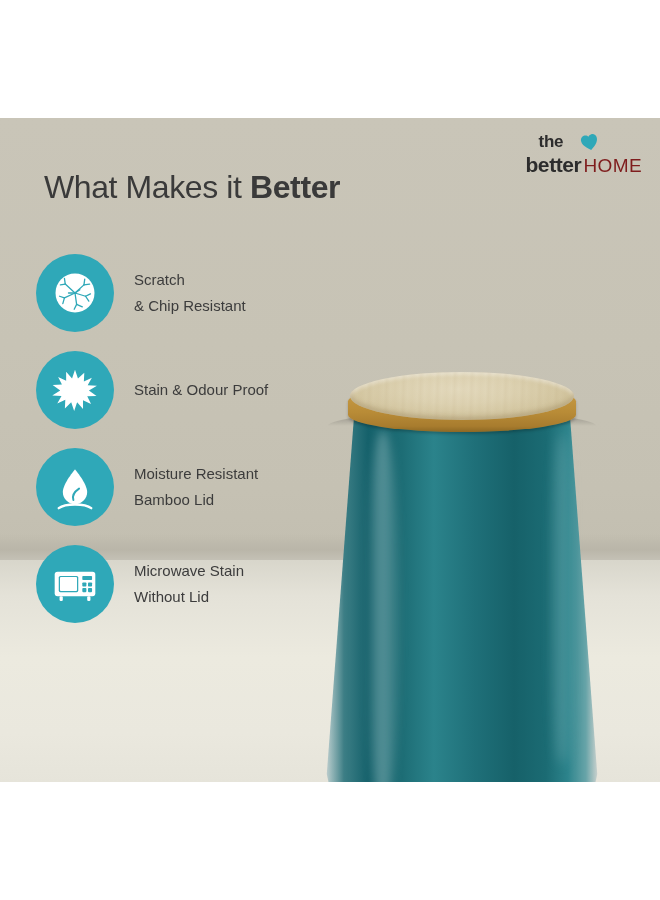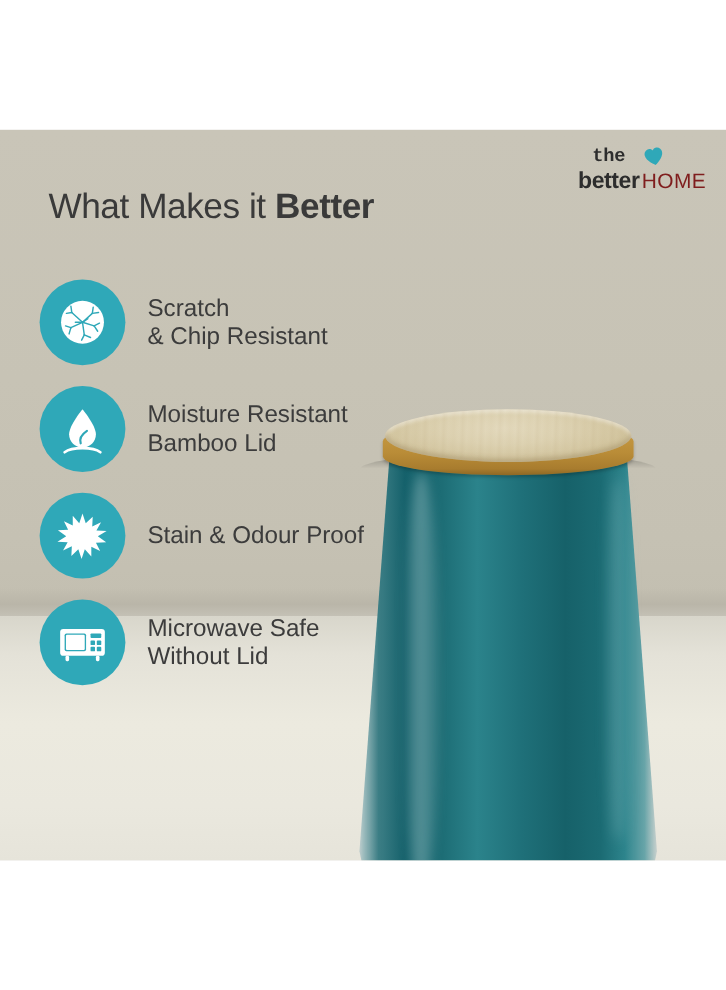--- a/index.html
+++ b/index.html
@@ -74,25 +74,24 @@
   .logo {
     position: absolute;
     right: 18px;
     top: 133px;
     text-align: left;
     color: #2d2d2d;
     line-height: 1;
   }
   .logo-row1 {
     display: flex;
-    align-items: flex-end;
+    align-items: flex-start;
     gap: 17px;
     height: 18px;
     margin-left: 13px;
-    font-family: Liberation Mono, monospace;
   }
   .logo-the {
     font-size: 17px;
     font-weight: 700;
     letter-spacing: -0.2px;
   }
   .logo-heart {
     display: block;
     width: 19px;
     height: 18px;
@@ -134,21 +133,21 @@
     height: 78px;
     border-radius: 50%;
     background: #2fa8b8;
     display: flex;
     align-items: center;
     justify-content: center;
   }
   .feature-icon svg { display: block; }
   .feature-label {
     margin-left: 20px;
-    font-size: 22px;
+    font-size: 15px;
     line-height: 26px;
     color: #3c3c3c;
     font-weight: 400;
     white-space: pre-line;
   }
 
   
   .product {
     position: absolute;
     left: 296px;
@@ -329,54 +328,54 @@
           <path d="M32 32 L38 28"></path>
         </g>
       </svg>
     </div>
     <div class="feature-label">Scratch
 &amp; Chip Resistant</div>
   </div>
 
   <div class="feature">
     <div class="feature-icon">
-      <svg viewBox="0 0 64 64" width="52" height="52" aria-hidden="true">
-        <path class="icon-white" d="M32 10 C32 10 17 28 17 38 C17 46.3 23.7 53 32 53 C40.3 53 47 46.3 47 38 C47 28 32 10 32 10 Z"></path>
-        <path d="M37 34 C31 38 28 42 30 48" stroke="#2fa8b8" stroke-width="2.4" fill="none" stroke-linecap="round"></path>
-        <path d="M12 58 C20 52 44 52 52 58" stroke="#ffffff" stroke-width="3" fill="none" stroke-linecap="round"></path>
-      </svg>
-    </div>
-    <div class="feature-label">Moisture Resistant
-Bamboo Lid</div>
-  </div>
-
-  <div class="feature">
-    <div class="feature-icon">
       <svg viewBox="0 0 64 64" width="54" height="54" aria-hidden="true">
         <path class="icon-white" d="M32 8 L35.5 18.5 L43 11.5 L42.5 22 L52 17.5 L47 26.5 L58 27 L48.5 32.5
                  L57.5 39 L46.5 39.5 L51 48.5 L41.5 44 L41.5 54.5 L34.5 46.5 L31 57 L27.5 46.5
                  L20 54 L20.5 43.5 L11 48 L16 39 L5 38.5 L14.5 32.5 L5.5 26 L16.5 25.5
                  L12 16.5 L21.5 21 L21.5 10.5 L28.5 18.5 Z"></path>
       </svg>
     </div>
     <div class="feature-label">Stain &amp; Odour Proof</div>
+  </div>
+
+  <div class="feature">
+    <div class="feature-icon">
+      <svg viewBox="0 0 64 64" width="52" height="52" aria-hidden="true">
+        <path class="icon-white" d="M32 10 C32 10 17 28 17 38 C17 46.3 23.7 53 32 53 C40.3 53 47 46.3 47 38 C47 28 32 10 32 10 Z"></path>
+        <path d="M37 34 C31 38 28 42 30 48" stroke="#2fa8b8" stroke-width="2.4" fill="none" stroke-linecap="round"></path>
+        <path d="M12 58 C20 52 44 52 52 58" stroke="#ffffff" stroke-width="3" fill="none" stroke-linecap="round"></path>
+      </svg>
+    </div>
+    <div class="feature-label">Moisture Resistant
+Bamboo Lid</div>
   </div>
 
   <div class="feature">
     <div class="feature-icon">
       <svg viewBox="0 0 64 64" width="52" height="52" aria-hidden="true">
         <rect x="7" y="17" width="50" height="30" rx="3.5" fill="#ffffff"></rect>
         <rect x="12" y="22" width="24" height="20" rx="2" fill="#2fa8b8"></rect>
         <rect x="13.5" y="23.5" width="21" height="17" rx="1.2" fill="#ffffff"></rect>
         <rect x="41" y="22" width="12" height="5" rx="1" fill="#2fa8b8"></rect>
         <rect x="41" y="30" width="5" height="5" rx="1" fill="#2fa8b8"></rect>
         <rect x="48" y="30" width="5" height="5" rx="1" fill="#2fa8b8"></rect>
         <rect x="41" y="37" width="5" height="5" rx="1" fill="#2fa8b8"></rect>
         <rect x="48" y="37" width="5" height="5" rx="1" fill="#2fa8b8"></rect>
         <rect x="13" y="47" width="4" height="6" rx="1.5" fill="#ffffff"></rect>
         <rect x="47" y="47" width="4" height="6" rx="1.5" fill="#ffffff"></rect>
       </svg>
     </div>
-    <div class="feature-label">Microwave Safe
+    <div class="feature-label">Microwave Stain
 Without Lid</div>
   </div>
 
 </div>
 
 </body></html>

